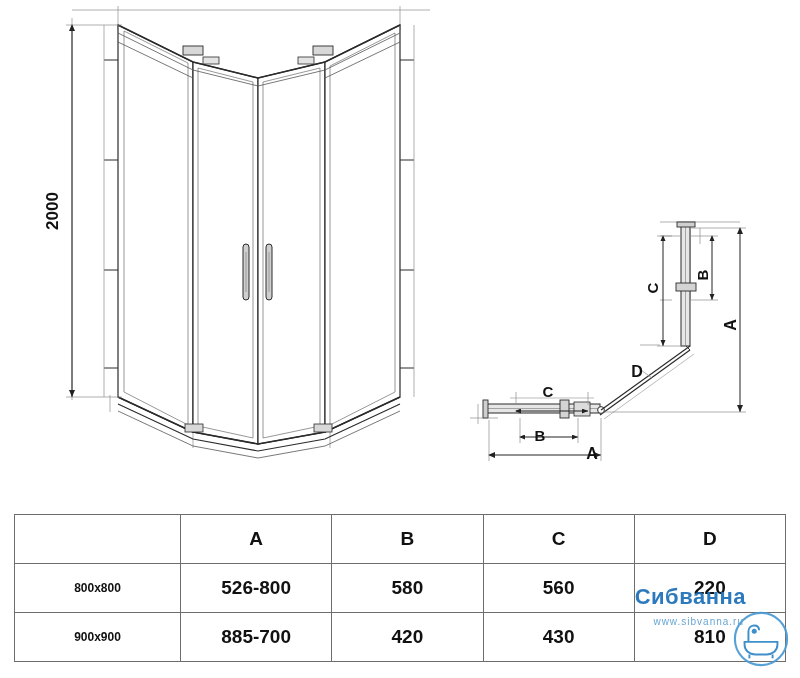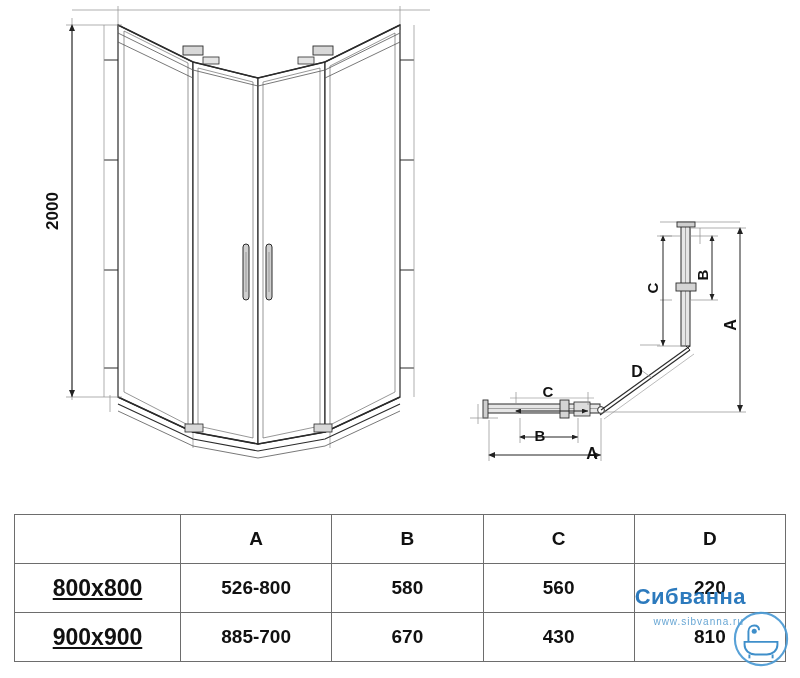--- a/index.html
+++ b/index.html
@@ -46,22 +46,21 @@
   .spec-table th {
     font-weight: bold;
   }
   .spec-table .col-label {
     width: 165px;
   }
   .spec-table .hdr-blank {
     border-left: 1px solid #6d6d6d;
   }
   .spec-table .size-cell {
-    font-size: 23px;
-    text-decoration: underline;
+    font-size: 12px;
   }
   
   .watermark {
     position: absolute;
     right: 6px;
     bottom: 6px;
     width: 190px;
     height: 96px;
     pointer-events: none;
     opacity: 0.92;
@@ -276,21 +275,21 @@
       <tr>
         <td class="col-label size-cell">800x800</td>
         <td>526-800</td>
         <td>580</td>
         <td>560</td>
         <td>220</td>
       </tr>
       <tr>
         <td class="col-label size-cell">900x900</td>
         <td>885-700</td>
-        <td>670</td>
+        <td>420</td>
         <td>430</td>
         <td>810</td>
       </tr>
     </tbody>
   </table>
 
   <div class="watermark">
     <div class="wm-text">Сибванна</div>
     <div class="wm-sub">www.sibvanna.ru</div>
     <svg class="wm-logo" viewBox="0 0 60 60">

